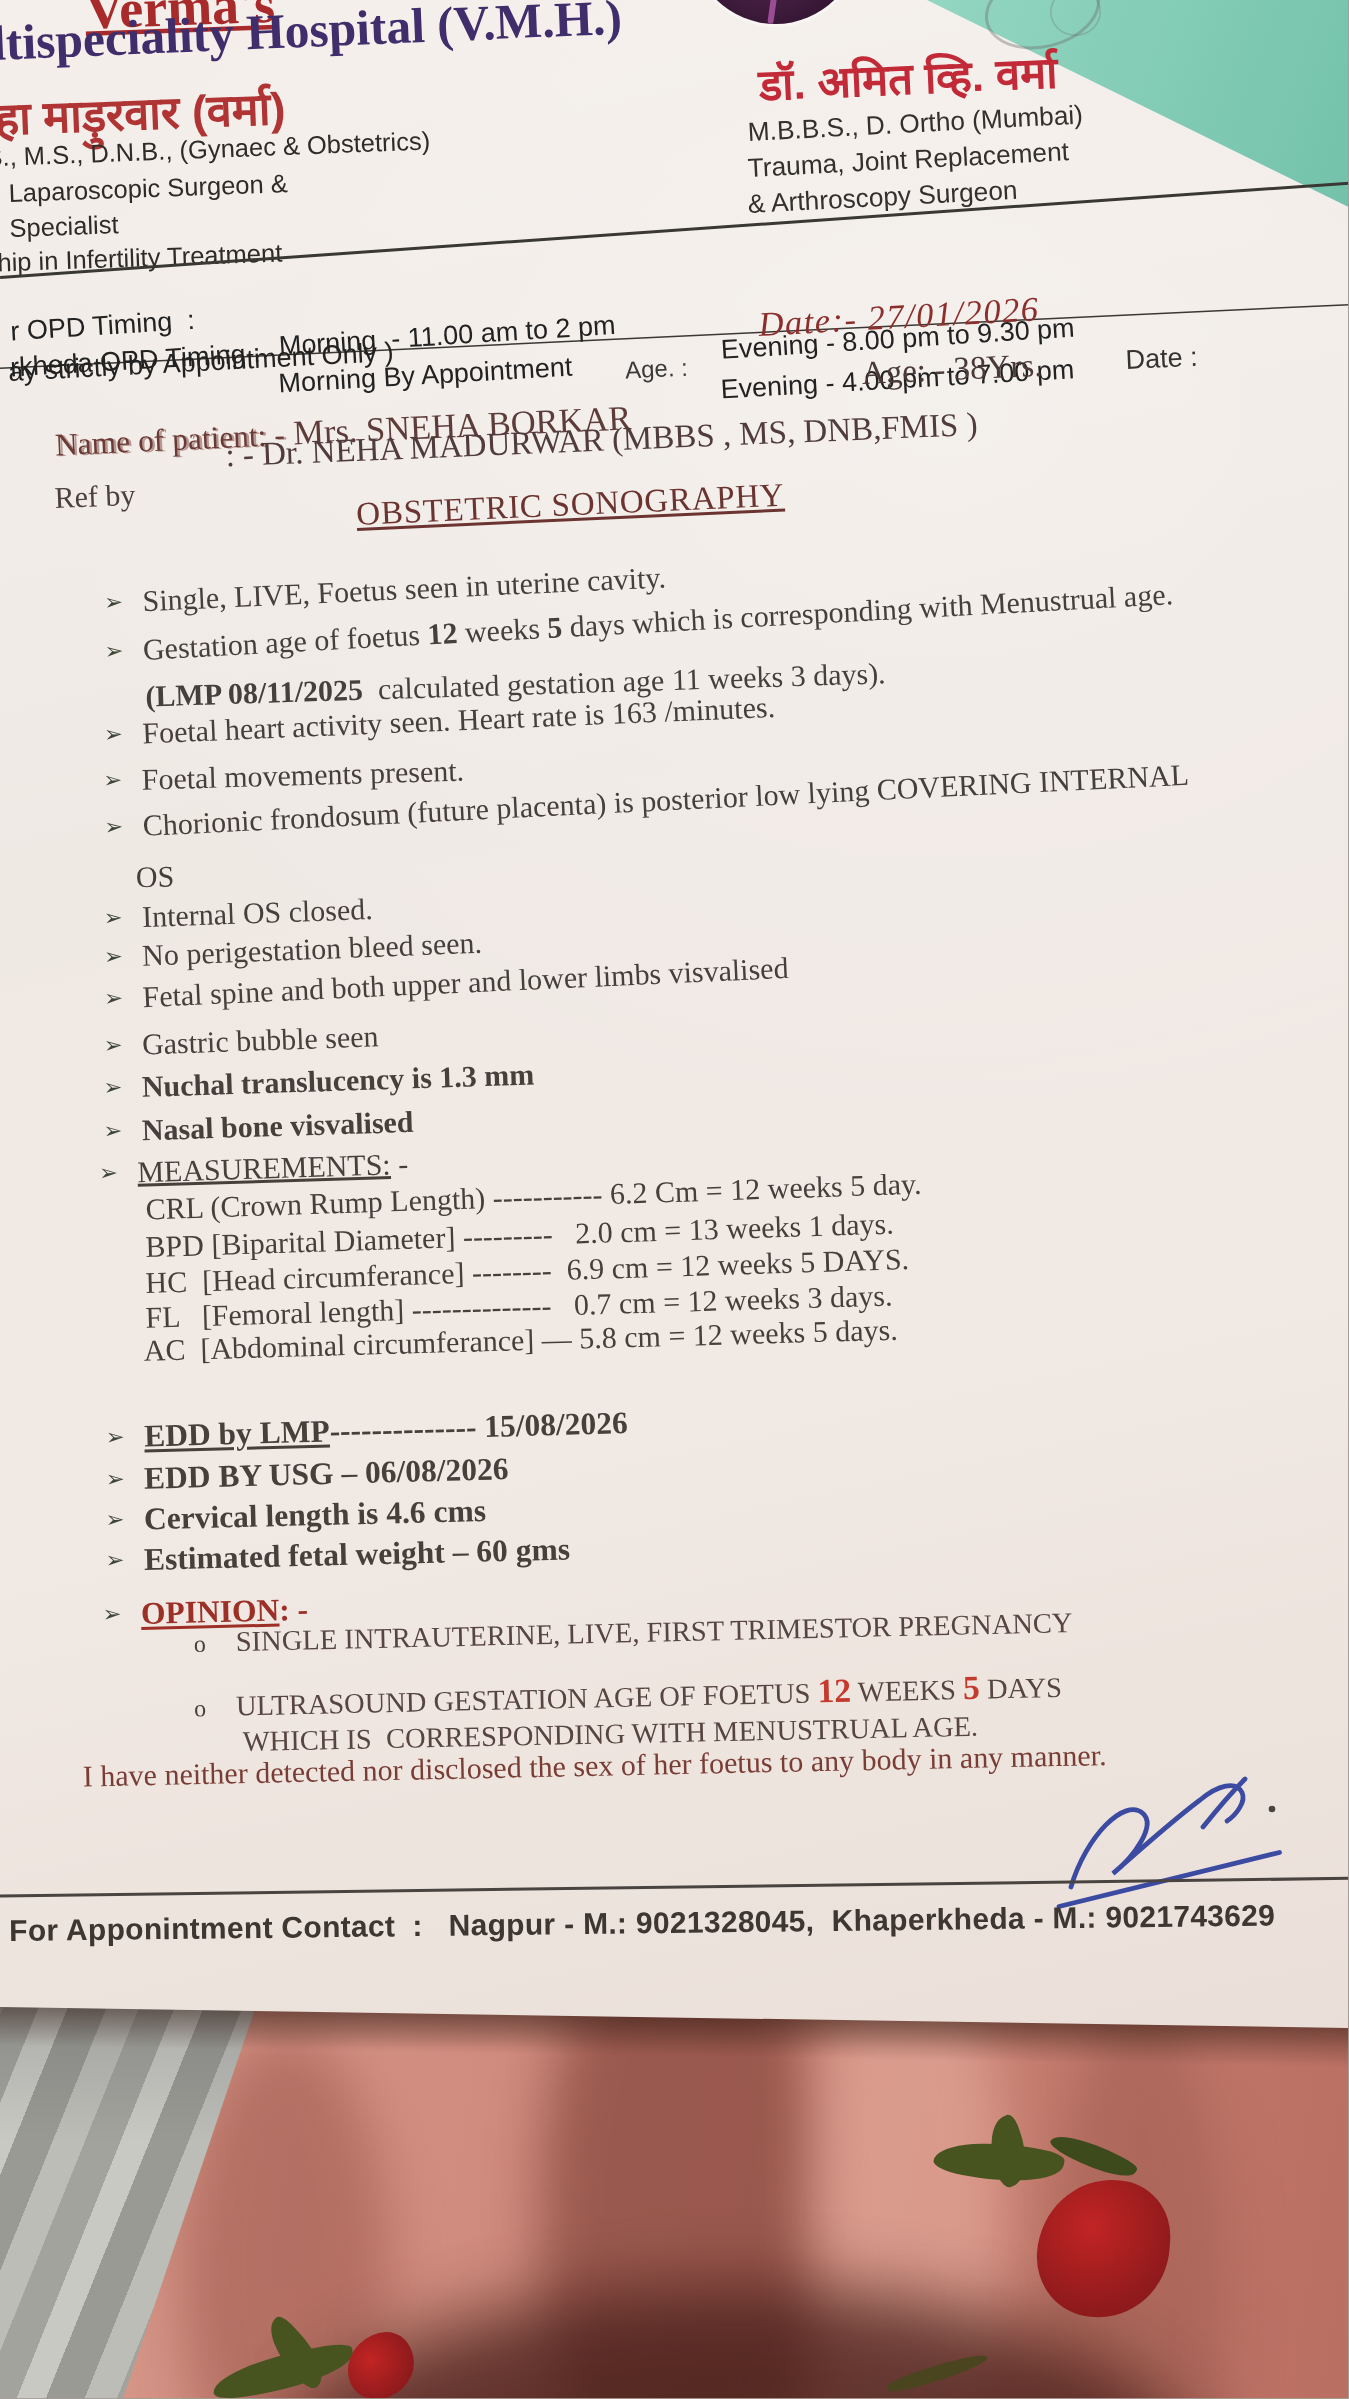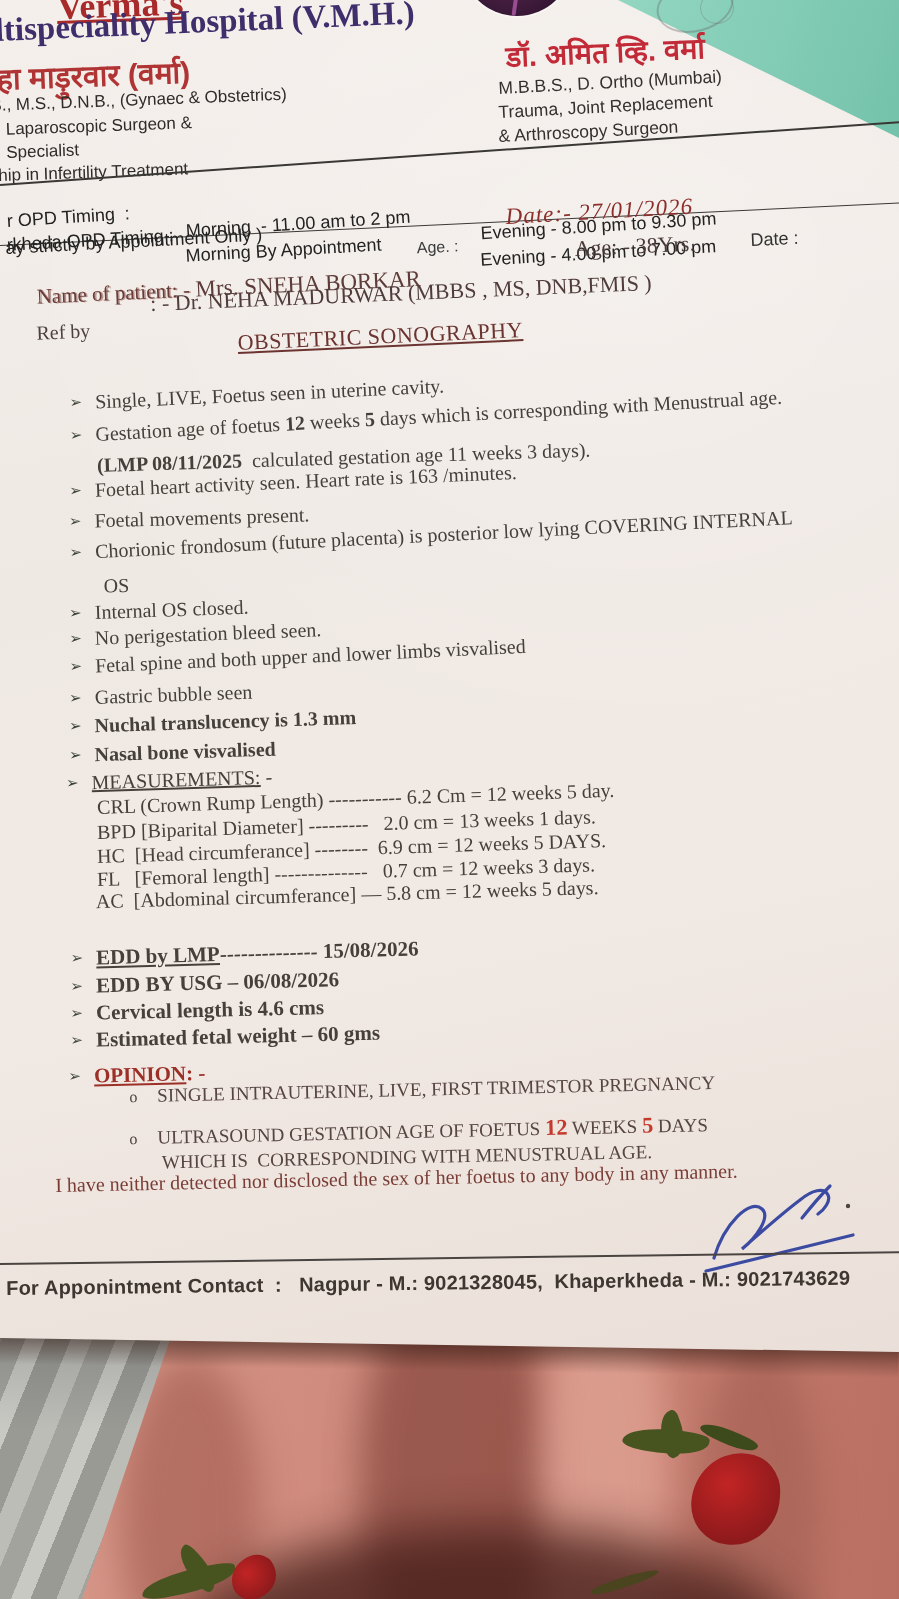--- a/index.html
+++ b/index.html
@@ -156,21 +156,21 @@
     <div class="pline" style="left:38px;top:403px;transform:rotate(-3.1deg);">
       <span class="bul">➢</span><span><span>Gestation age of foetus </span><span class="seg-b">12</span><span> weeks </span><span class="seg-b">5</span><span> days which is corresponding with Menustrual age.</span></span></div>
     <div class="pline" style="left:66px;top:432px;transform:rotate(-1.8deg);">
       <span><span class="seg-b">(LMP 08/11/2025</span><span>  calculated gestation age 11 weeks 3 days).</span></span></div>
     <div class="pline" style="left:38px;top:458px;transform:rotate(-2.4deg);">
       <span class="bul">➢</span><span><span>Foetal heart activity seen. Heart rate is 163 /minutes.</span></span></div>
     <div class="pline" style="left:38px;top:488px;transform:rotate(-1.6deg);">
       <span class="bul">➢</span><span><span>Foetal movements present.</span></span></div>
     <div class="pline" style="left:38px;top:520px;transform:rotate(-2.8deg);">
       <span class="bul">➢</span><span><span>Chorionic frondosum (future placenta) is posterior low lying COVERING INTERNAL</span></span></div>
-    <div class="pline" style="left:73px;top:552px;transform:rotate(-1deg);">
+    <div class="pline" style="left:60px;top:552px;transform:rotate(-1deg);">
       <span><span>OS</span></span></div>
     <div class="pline" style="left:38px;top:580px;transform:rotate(-2deg);">
       <span class="bul">➢</span><span><span>Internal OS closed.</span></span></div>
     <div class="pline" style="left:38px;top:606px;transform:rotate(-2.2deg);">
       <span class="bul">➢</span><span><span>No perigestation bleed seen.</span></span></div>
     <div class="pline" style="left:38px;top:634px;transform:rotate(-2.6deg);">
       <span class="bul">➢</span><span><span>Fetal spine and both upper and lower limbs visvalised</span></span></div>
     <div class="pline" style="left:38px;top:665px;transform:rotate(-2deg);">
       <span class="bul">➢</span><span><span>Gastric bubble seen</span></span></div>
     <div class="pline" style="left:38px;top:693px;transform:rotate(-1.8deg);">

